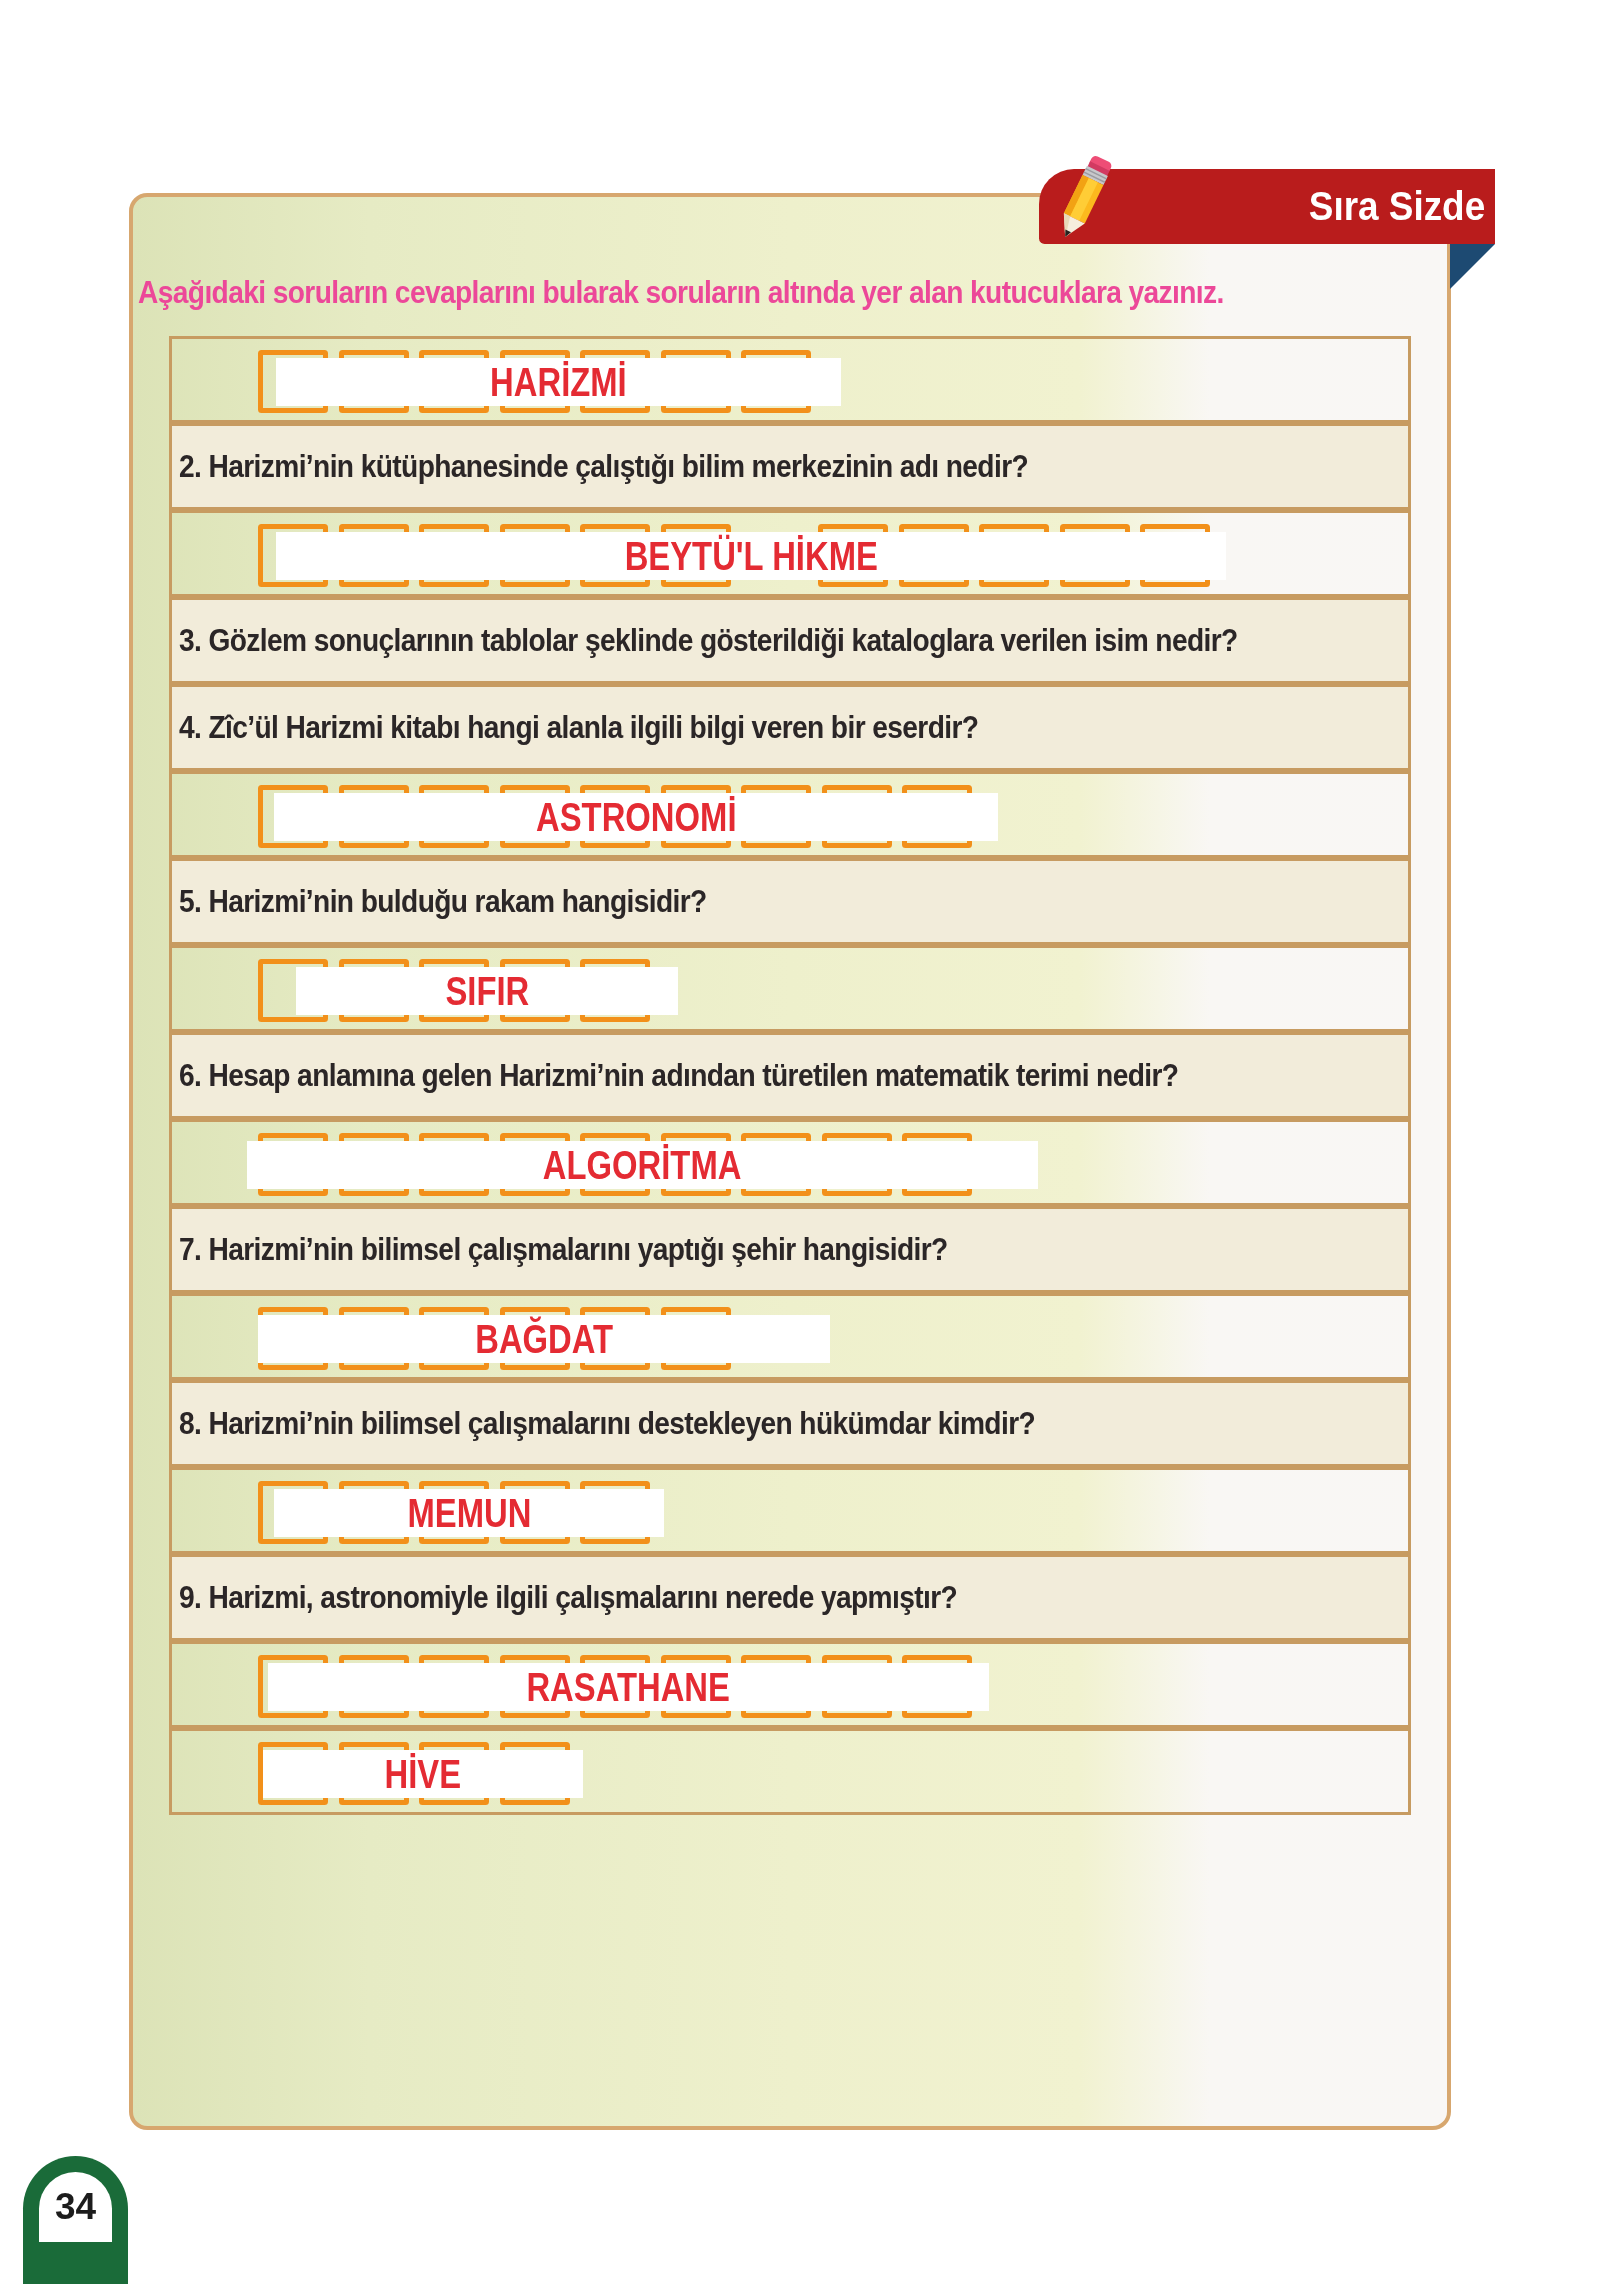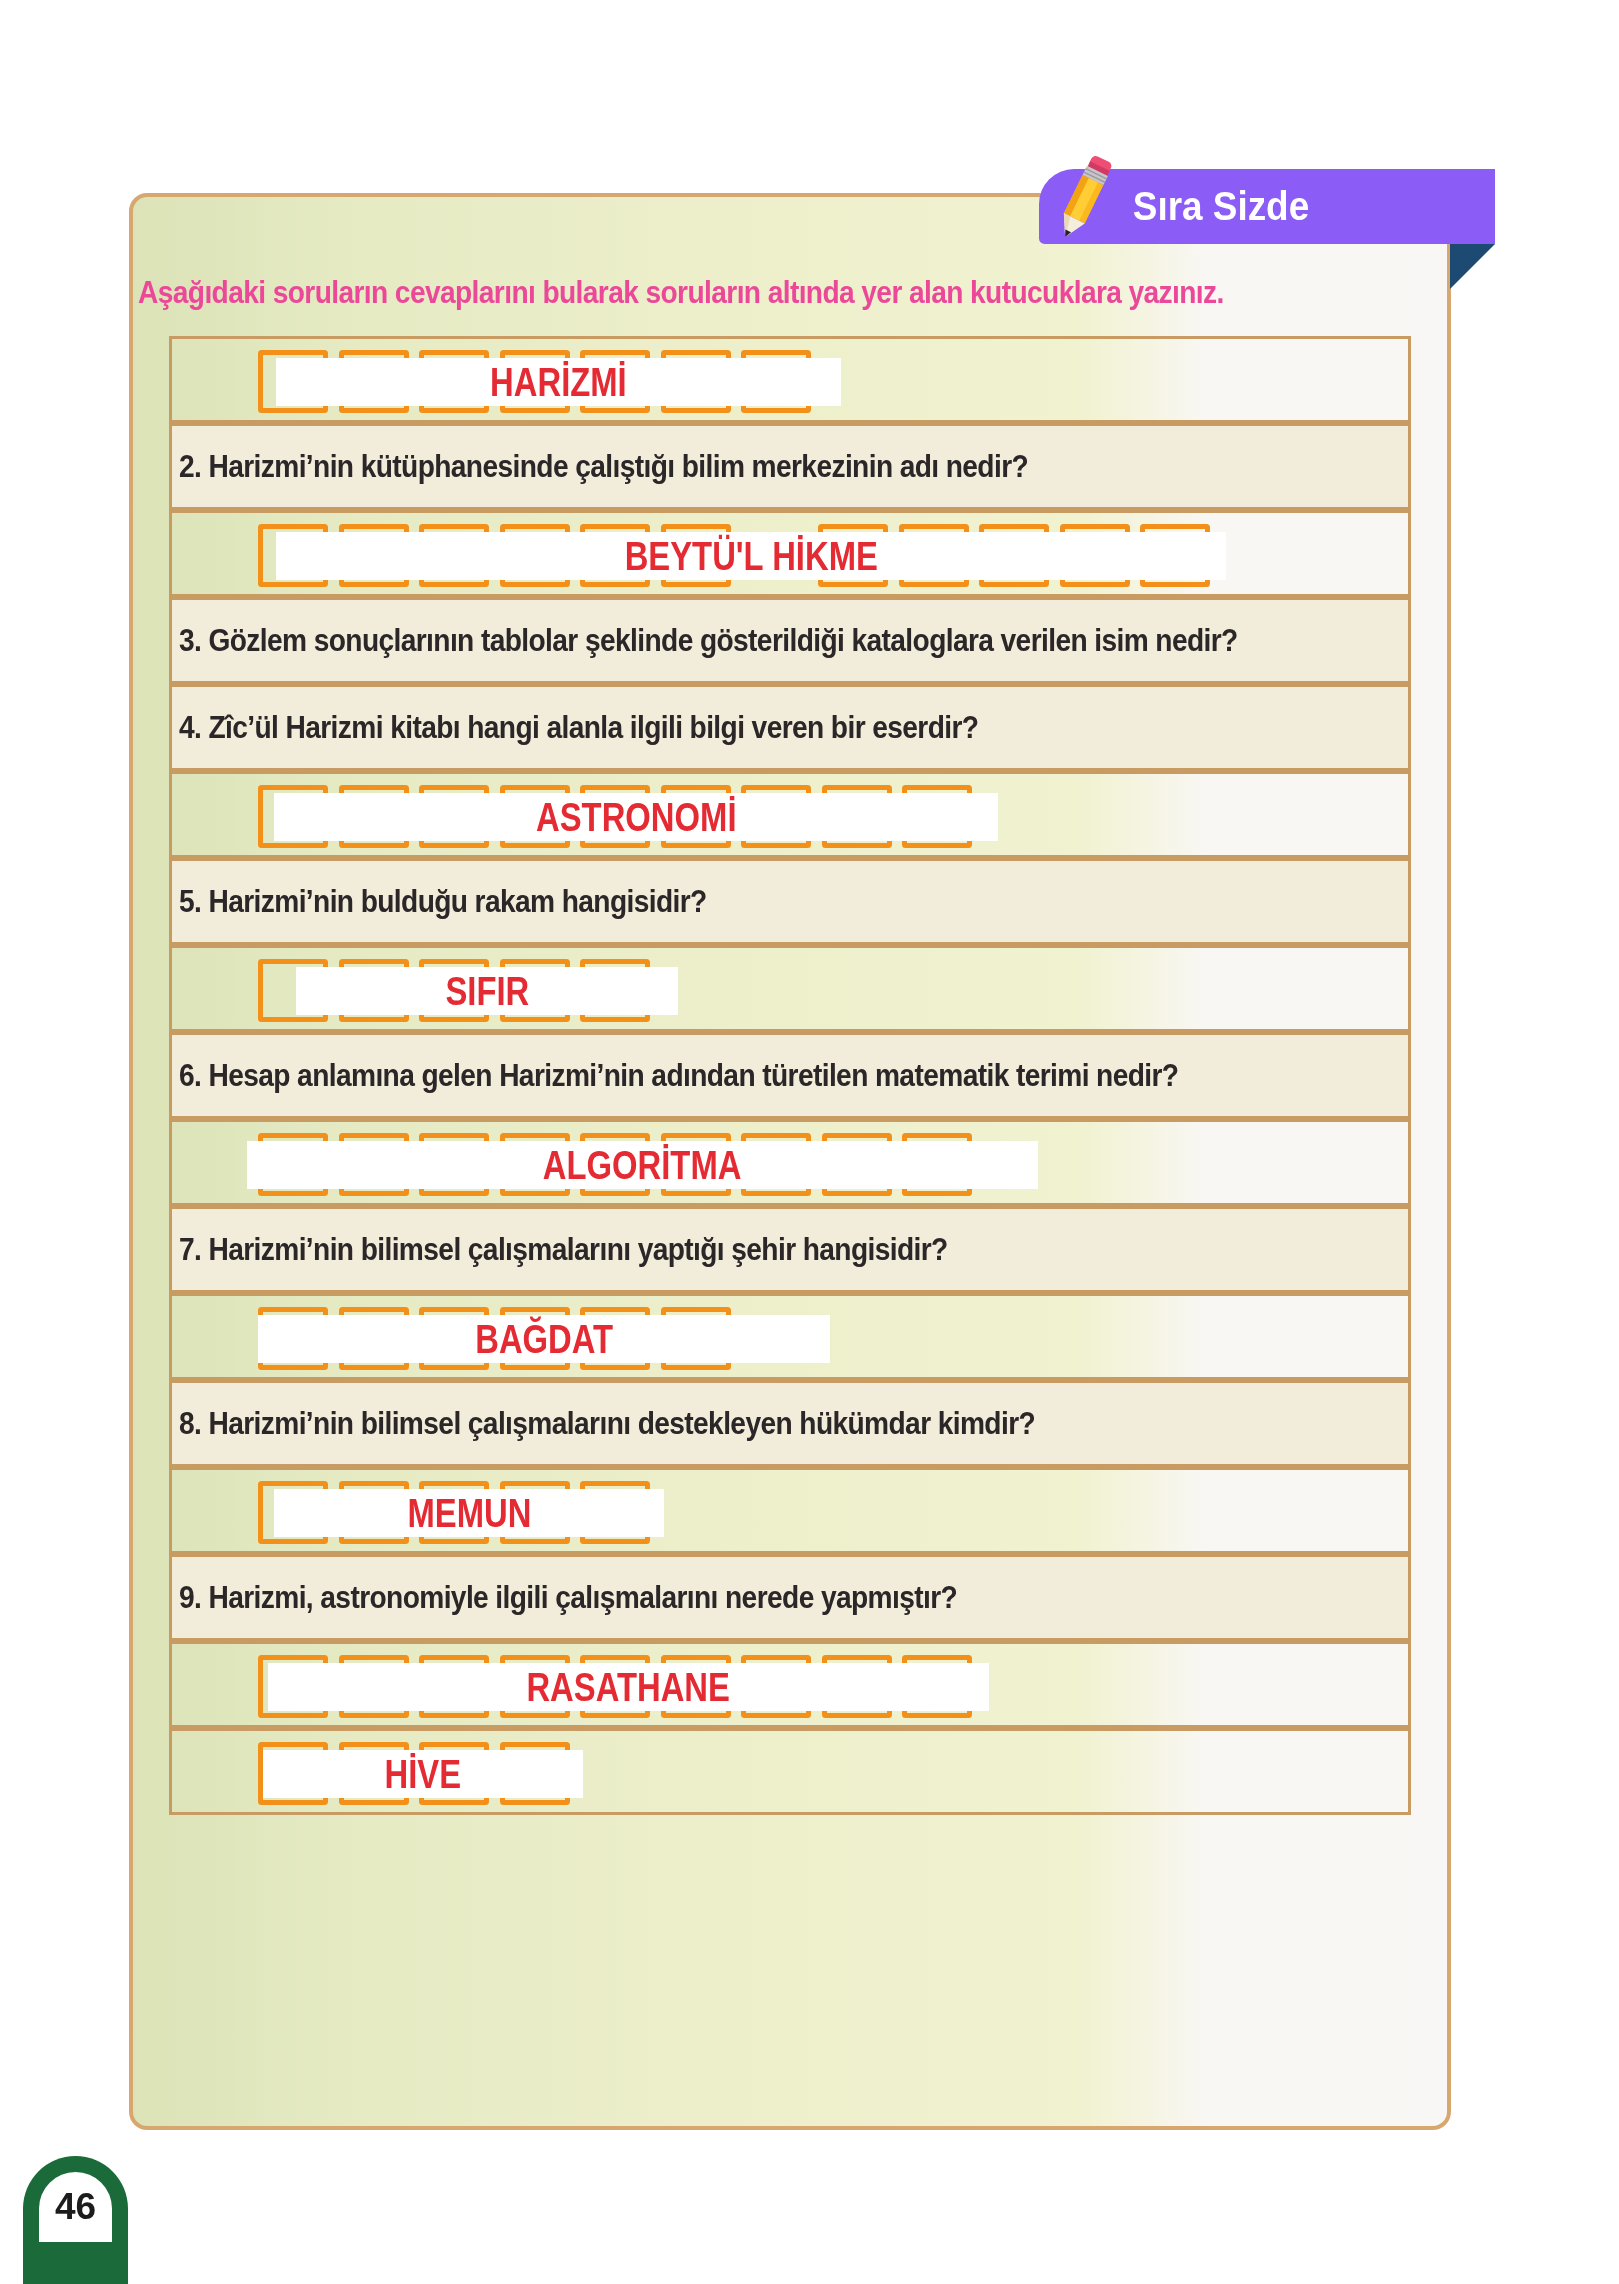--- a/index.html
+++ b/index.html
@@ -6,22 +6,22 @@
   #screen{position:relative;width:1620px;height:2284px;background:#ffffff;overflow:hidden;
           font-family:"Liberation Sans",sans-serif;}
 
   
   .panel{position:absolute;left:129px;top:193px;width:1322px;height:1937px;
          box-sizing:border-box;border:4.2px solid #d7a76f;border-radius:18.3px;
          background:linear-gradient(90deg,#dce3b7 0%,#e6ebc4 18%,#eef0cc 50%,#f1f2d0 72%,#f9f7f4 82%,#f9f7f5 100%);}
 
   
   .banner{position:absolute;left:1039px;top:169px;width:456px;height:75px;
-          background:#8b5cf6;border-radius:35px 0 0 5.6px;z-index:5;
-          display:flex;align-items:center;justify-content:flex-start;padding-left:84px;box-sizing:border-box;}
+          background:#b91c1c;border-radius:35px 0 0 5.6px;z-index:5;
+          display:flex;align-items:center;justify-content:flex-end;padding-left:84px;box-sizing:border-box;}
   .banner-title{color:#ffffff;font-size:41px;font-weight:700;letter-spacing:0px;
           display:inline-block;transform:scaleX(0.9);white-space:nowrap;}
   .banner-fold{position:absolute;left:1450px;top:244px;width:45px;height:45px;z-index:4;
           background:#1d4a72;clip-path:polygon(0 0,100% 0,0 100%);}
 
   
   .pencil{position:absolute;left:1059px;top:153px;width:49px;height:93px;z-index:6;
           transform:rotate(26deg);}
 
   
@@ -253,18 +253,18 @@
         </div>
       <div class="answer-overlay" style="left:91px;width:320px;">
         <span class="answer-text">HİVE</span>
       </div>
     </div>
 
   </div>
 
   <div class="page-badge">
     <div class="page-badge-inner">
-      <span class="page-number">46</span>
+      <span class="page-number">34</span>
     </div>
   </div>
 
 </div>
 
 
 </body></html>

